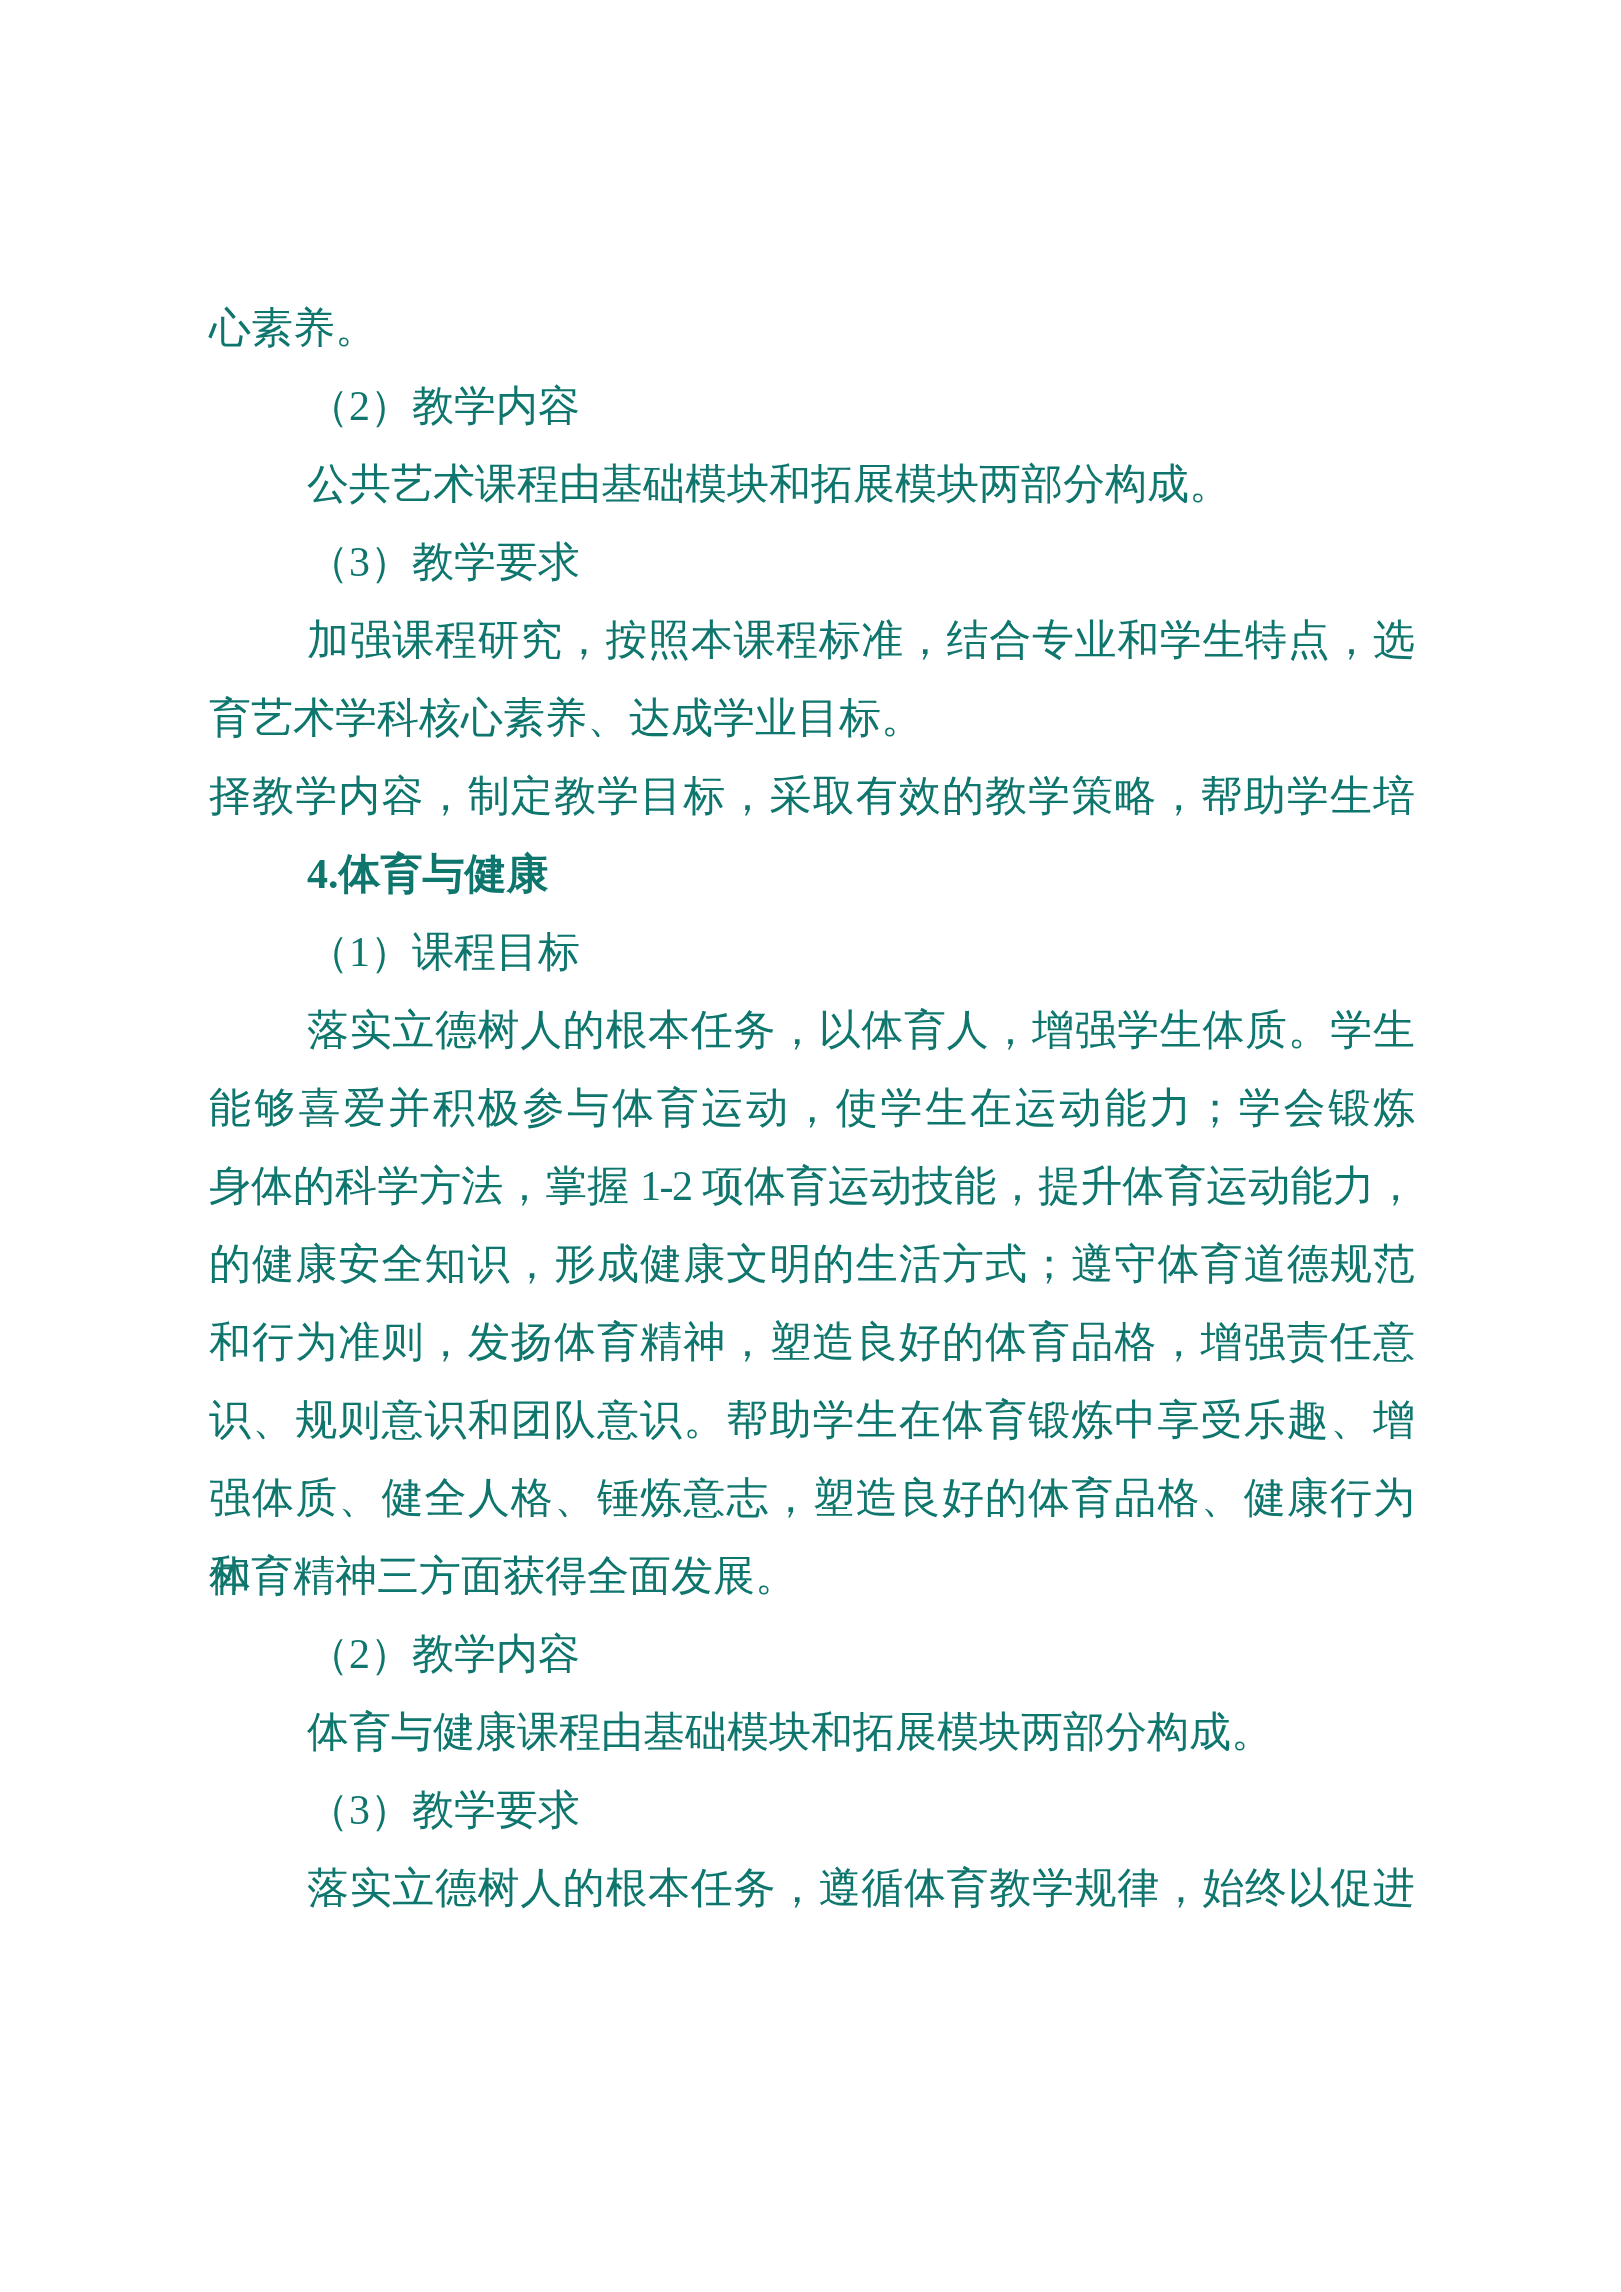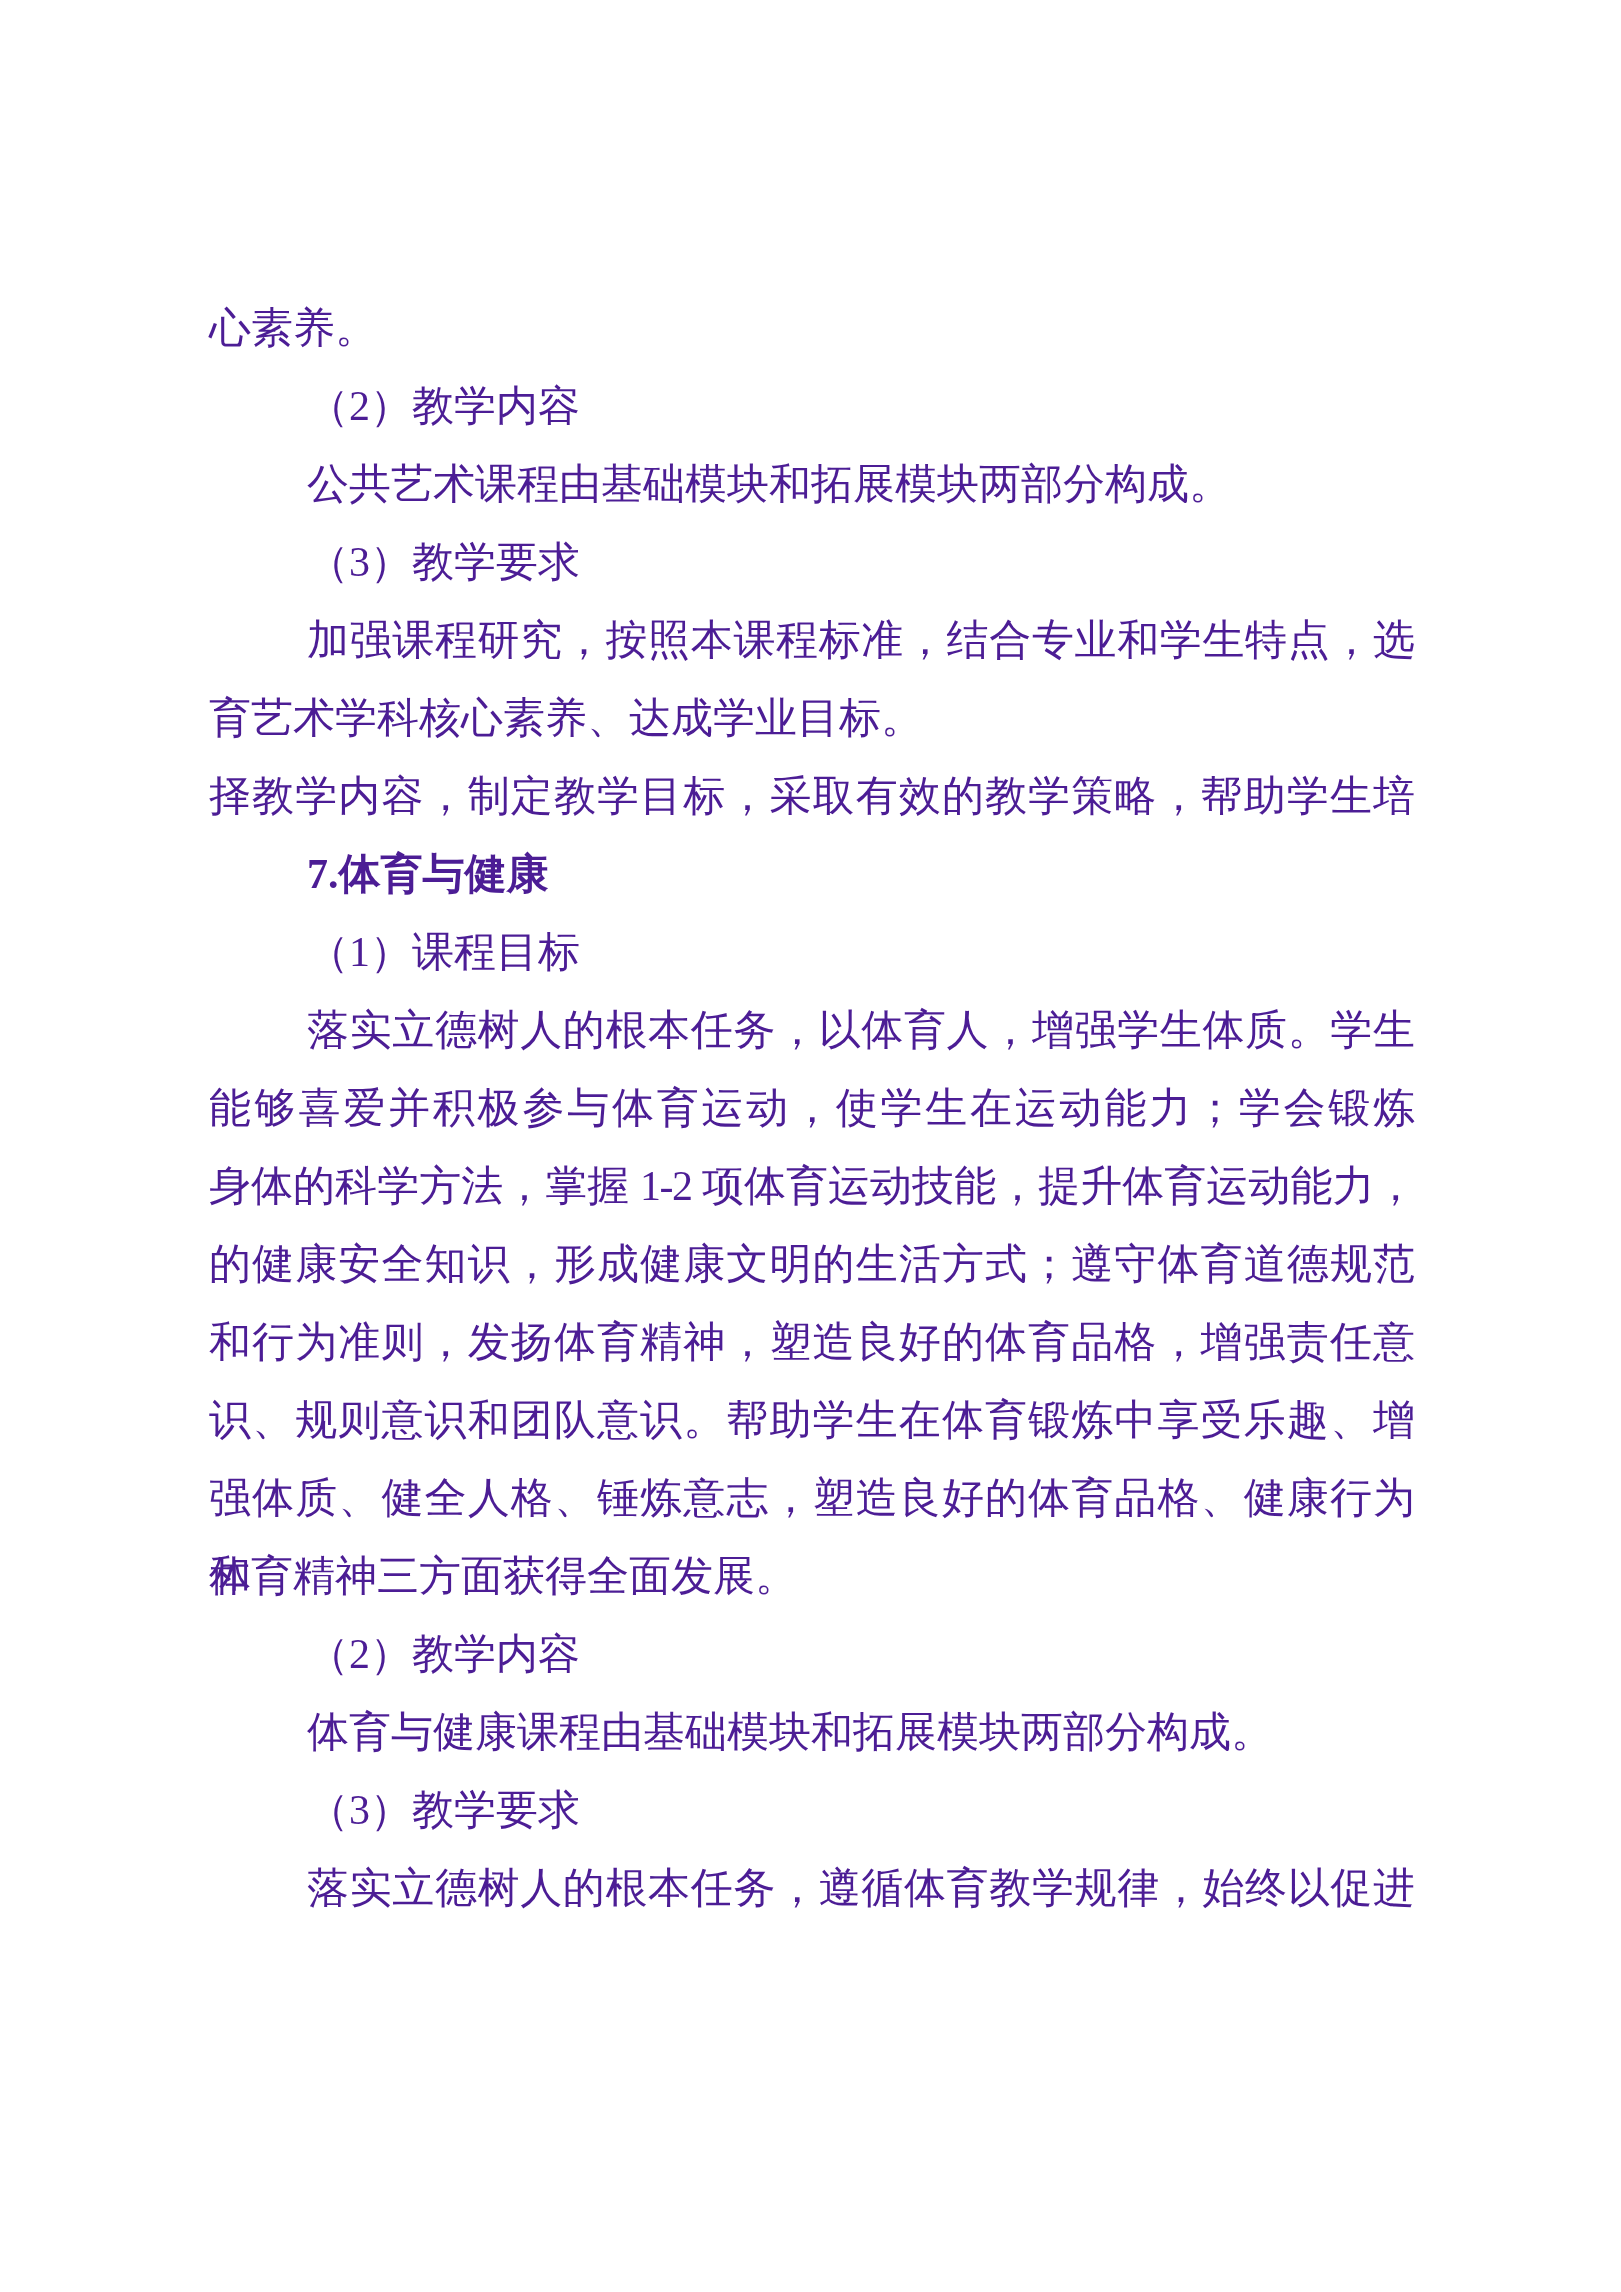--- a/index.html
+++ b/index.html
@@ -18,21 +18,21 @@
   .textblock {
     position: absolute;
     left: 209px;
     top: 289px;
     width: 1206px;
   }
   .line {
     height: 78px;
     line-height: 78px;
     font-size: 42px;
-    color: #4c1d95;
+    color: #0f766e;
     font-family: "Liberation Serif", "DejaVu Serif", serif;
     white-space: normal;
   }
   
   .para-short, .para-full, .heading {
     text-indent: 98px;
   }
   
   .para-full, .continuation-full {
     text-align: justify;
@@ -55,21 +55,21 @@
 
 <div class="page" style="background: rgb(255, 255, 255); color: rgb(0, 0, 0);">
   <div class="textblock" id="textblock">
       <div class="line continuation-short">心素养。</div>
       <div class="line para-short">（2）教学内容</div>
       <div class="line para-short">公共艺术课程由基础模块和拓展模块两部分构成。</div>
       <div class="line para-short">（3）教学要求</div>
       <div class="line para-full">加强课程研究，按照本课程标准，结合专业和学生特点，选</div>
       <div class="line continuation-short">育艺术学科核心素养、达成学业目标。</div>
       <div class="line continuation-full">择教学内容，制定教学目标，采取有效的教学策略，帮助学生培</div>
-      <div class="line heading">7.体育与健康</div>
+      <div class="line heading">4.体育与健康</div>
       <div class="line para-short">（1）课程目标</div>
       <div class="line para-full">落实立德树人的根本任务，以体育人，增强学生体质。学生</div>
       <div class="line continuation-full">能够喜爱并积极参与体育运动，使学生在运动能力；学会锻炼</div>
       <div class="line continuation-full tight">身体的科学方法，掌握 1-2 项体育运动技能，提升体育运动能力，</div>
       <div class="line continuation-full">的健康安全知识，形成健康文明的生活方式；遵守体育道德规范</div>
       <div class="line continuation-full">和行为准则，发扬体育精神，塑造良好的体育品格，增强责任意</div>
       <div class="line continuation-full">识、规则意识和团队意识。帮助学生在体育锻炼中享受乐趣、增</div>
       <div class="line continuation-full">强体质、健全人格、锤炼意志，塑造良好的体育品格、健康行为和</div>
       <div class="line continuation-short">体育精神三方面获得全面发展。</div>
       <div class="line para-short">（2）教学内容</div>

